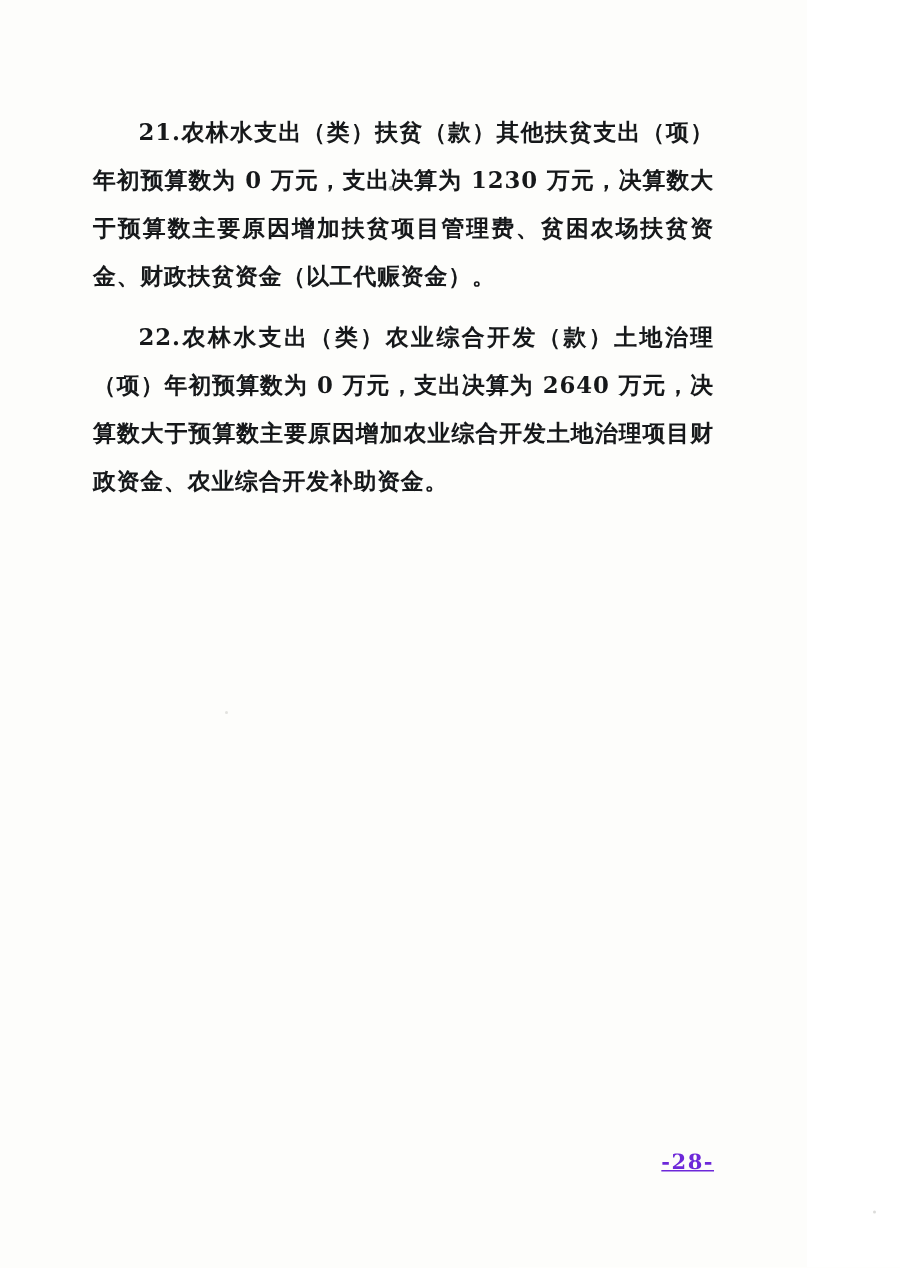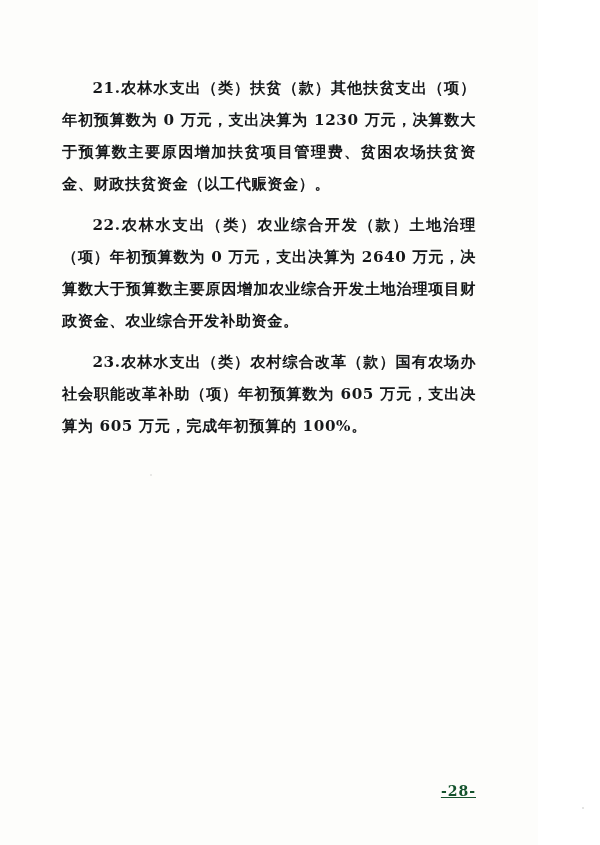--- a/index.html
+++ b/index.html
@@ -12,21 +12,21 @@
     background: #ffffff;
     font-family: "DejaVu Serif", serif;
     overflow: hidden;
   }
   .page {
     position: relative;
     width: 538px;
     height: 845px;
     background: #fdfdfb;
     box-sizing: border-box;
-    padding: 62px 62px 40px 62px;
+    padding: 62px 62px 56px 62px;
   }
   .page-inner {
     position: relative;
     width: 100%;
     height: 100%;
   }
   .doc-body {
     margin-top: 10px;
   }
   .para {
@@ -41,21 +41,21 @@
     font-family: "DejaVu Serif", serif;
     font-weight: 600;
     -webkit-font-smoothing: none;
   }
   .page-number {
     position: absolute;
     right: 0;
     bottom: 16px;
     font-size: 14px;
     letter-spacing: 1px;
-    color: #14532d;
+    color: #6d28d9;
     font-family: "DejaVu Serif", serif;
     font-weight: 600;
     text-decoration: underline;
   }
   .speck {
     position: absolute;
     background: #b9b9b5;
     border-radius: 50%;
   }
   .speck.s1 { width: 3px; height: 3px; left: 197px; top: 52px; }
@@ -68,18 +68,17 @@
 <div class="page">
   <div class="page-inner">
 
     <span class="speck s1"></span>
     <span class="speck s2"></span>
     <span class="speck s3"></span>
 
     <div class="doc-body">
       <p class="para">21.农林水支出（类）扶贫（款）其他扶贫支出（项）年初预算数为 0 万元，支出决算为 1230 万元，决算数大于预算数主要原因增加扶贫项目管理费、贫困农场扶贫资金、财政扶贫资金（以工代赈资金）。</p>
       <p class="para">22.农林水支出（类）农业综合开发（款）土地治理（项）年初预算数为 0 万元，支出决算为 2640 万元，决算数大于预算数主要原因增加农业综合开发土地治理项目财政资金、农业综合开发补助资金。</p>
-      <p class="para">23.农林水支出（类）农村综合改革（款）国有农场办社会职能改革补助（项）年初预算数为 605 万元，支出决算为 605 万元，完成年初预算的 100%。</p>
     </div>
 
     <div class="page-number">-28-</div>
   </div>
 </div>
 
 </body></html>

